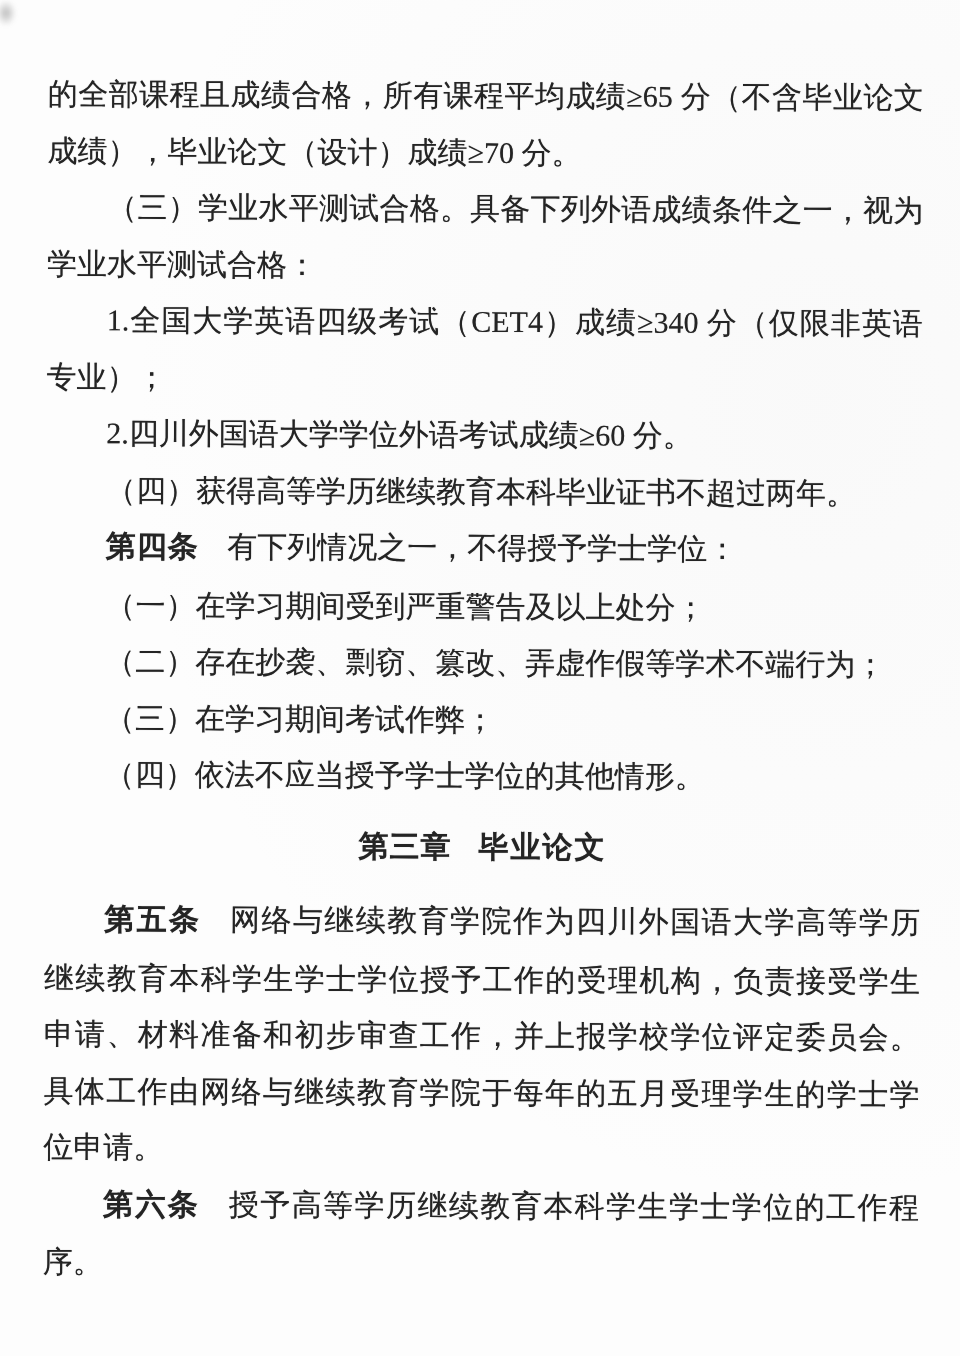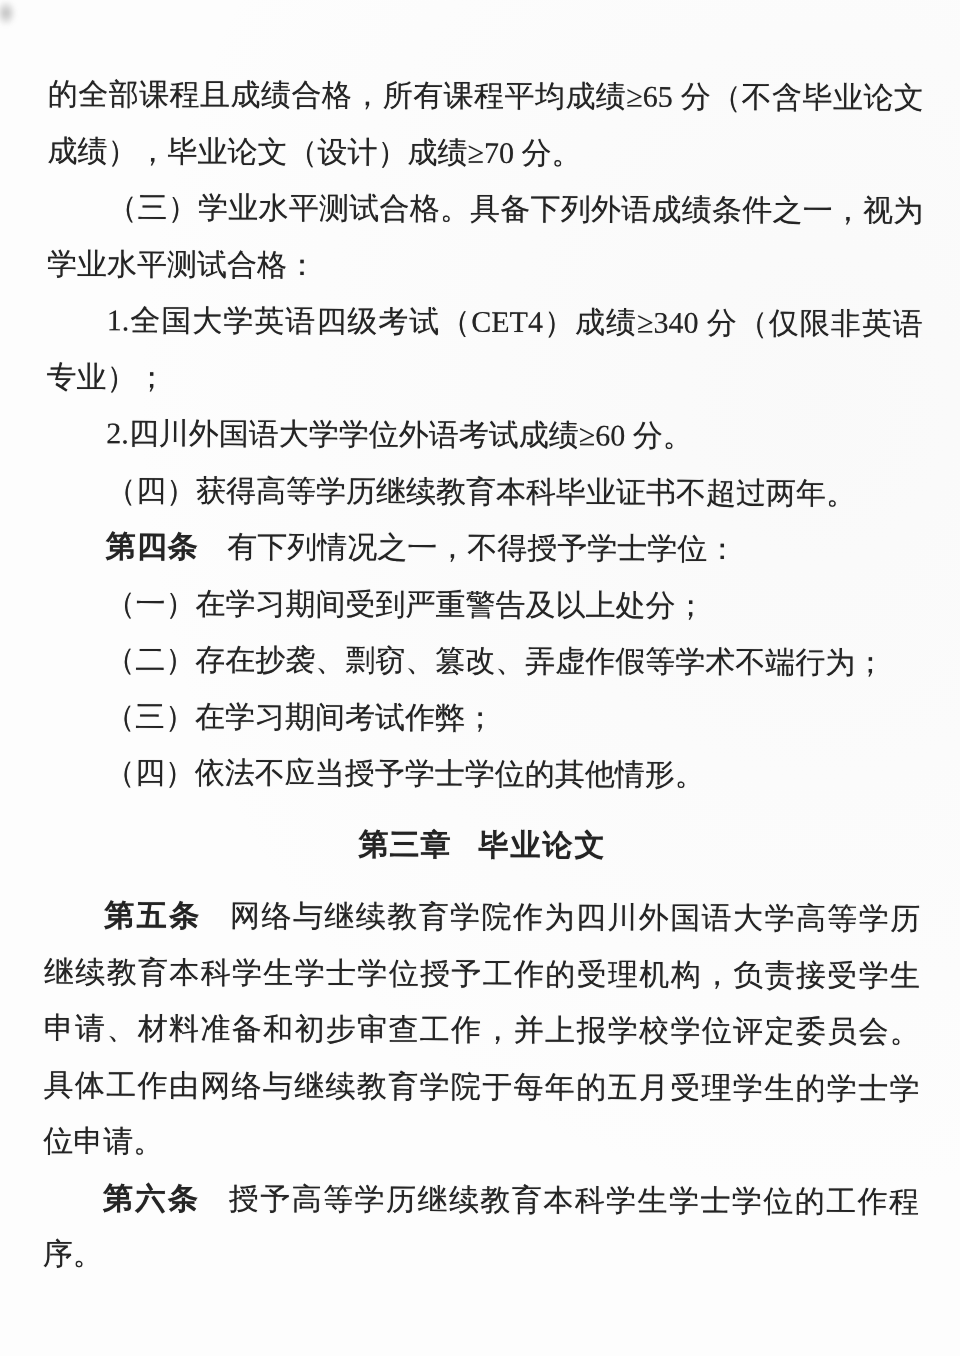--- a/index.html
+++ b/index.html
@@ -46,21 +46,21 @@
     text-align: left;
   }
   .justify {
     white-space: normal;
     text-align: justify;
     text-align-last: justify;
     text-justify: inter-character;
   }
   .indent { text-indent: 2em; }
   .bp {
-    font-family: Liberation Sans, sans-serif;
+    font-family: Liberation Mono, monospace;
     font-weight: 700;
     margin-right: 0.95em;
     letter-spacing: 1px;
   }
   .heading {
     text-align: center;
     text-align-last: center;
     margin: 14px 0 16px 0;
     font-family: "Liberation Sans", "DejaVu Sans", sans-serif;
     font-weight: 700;

